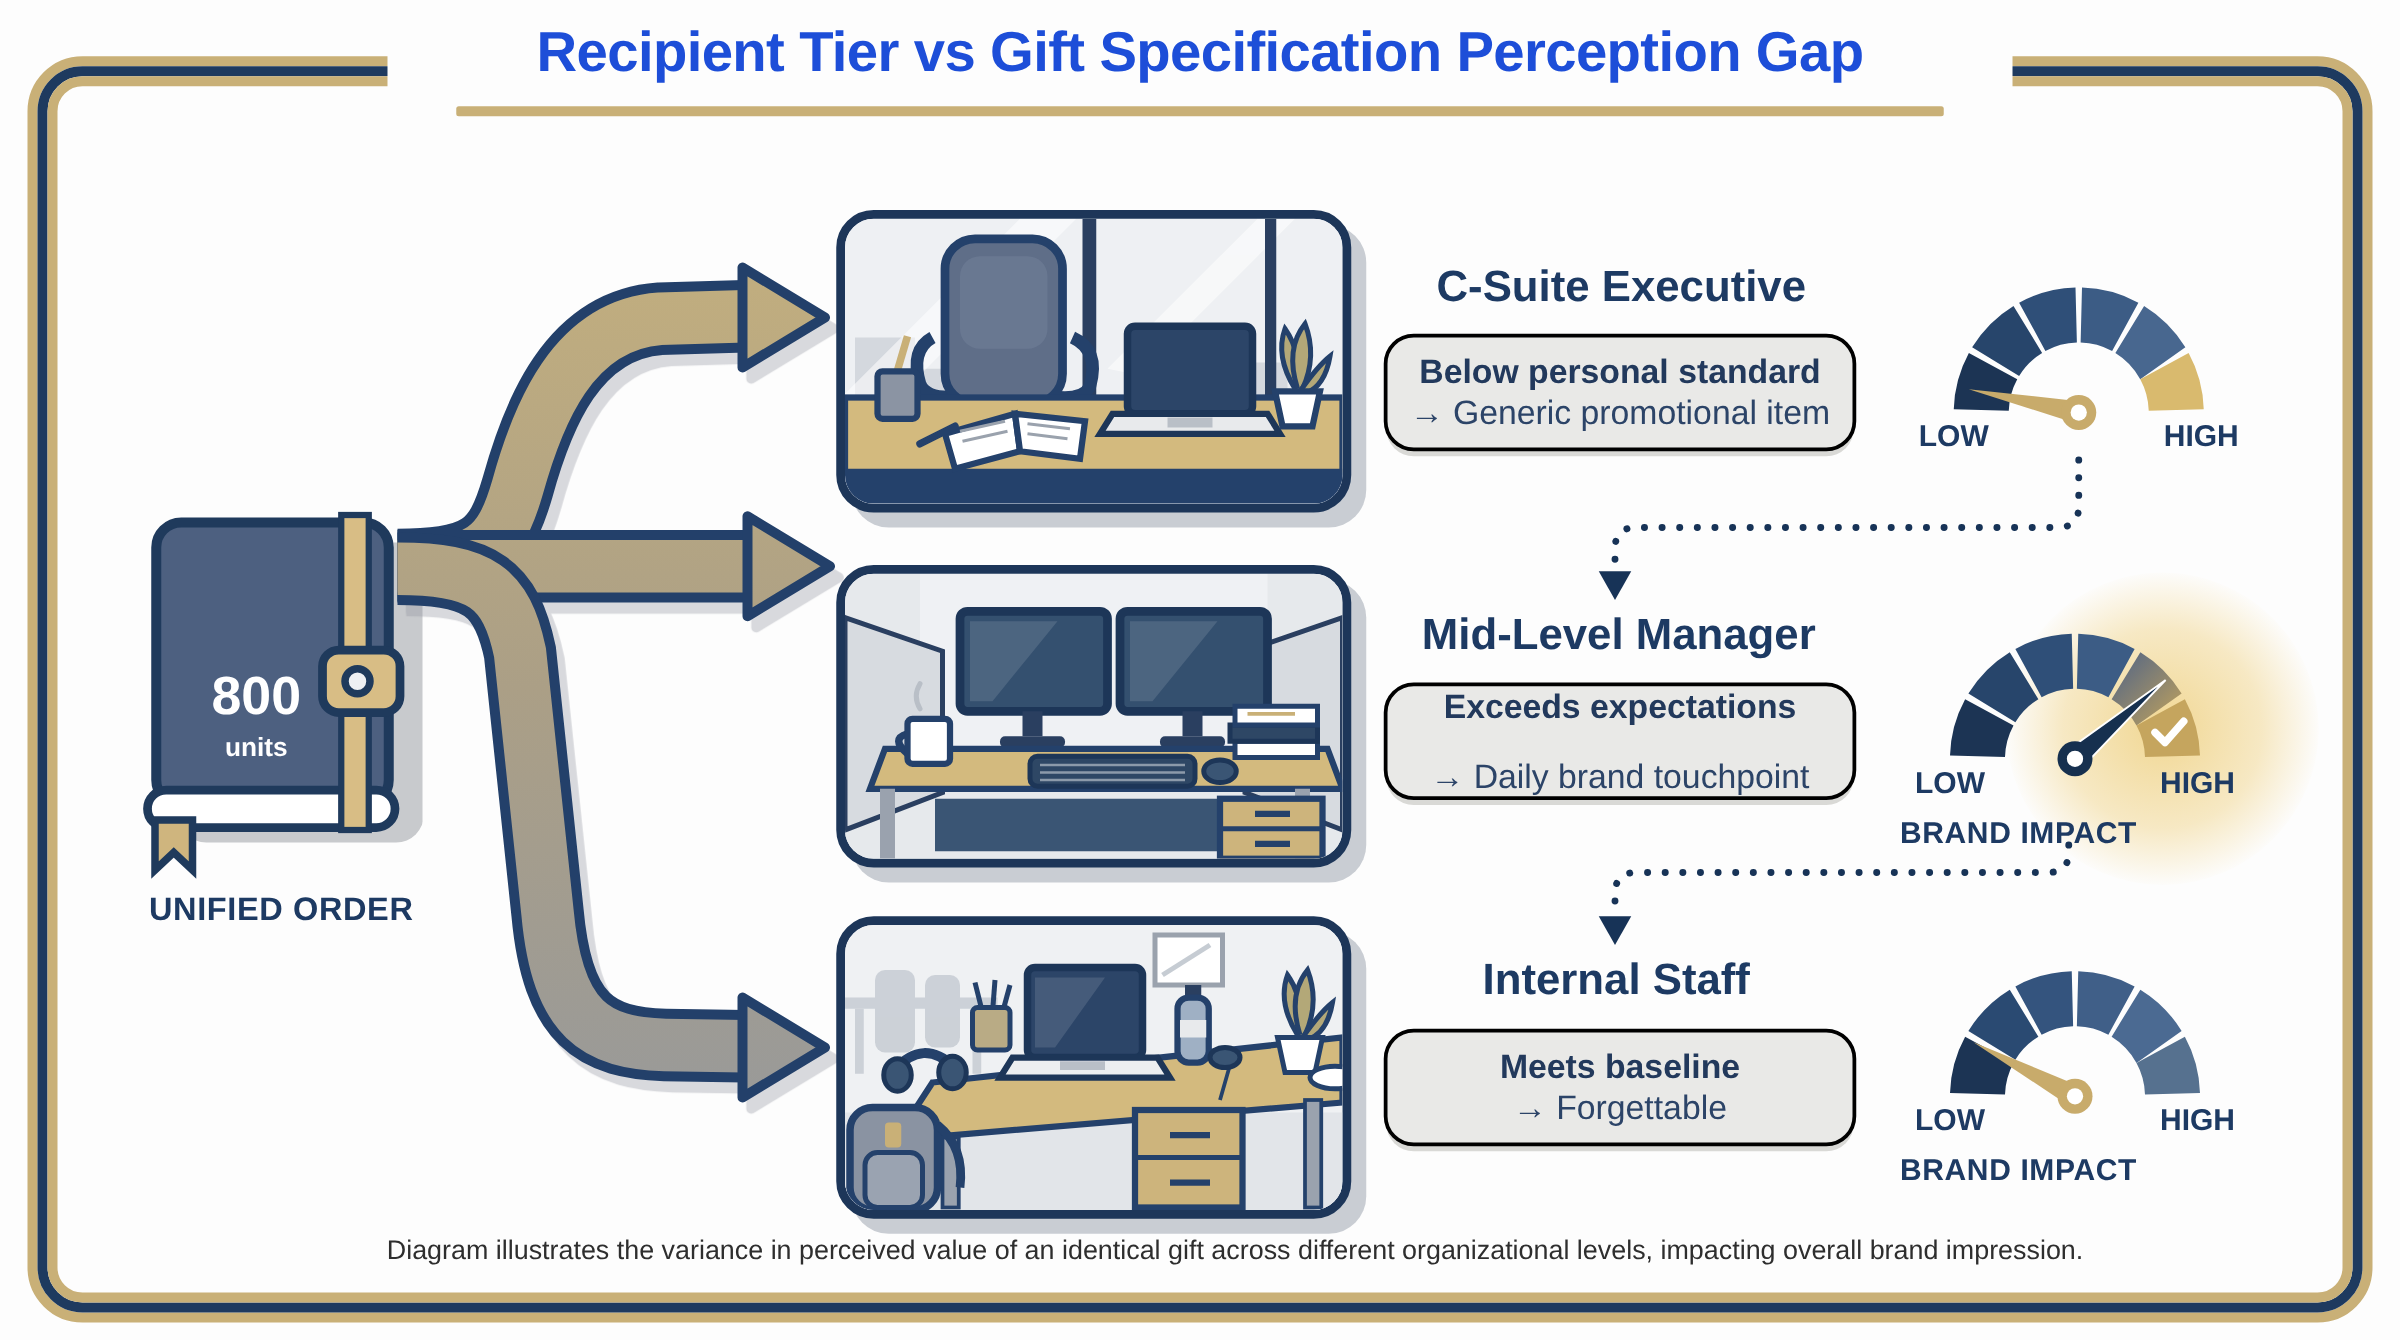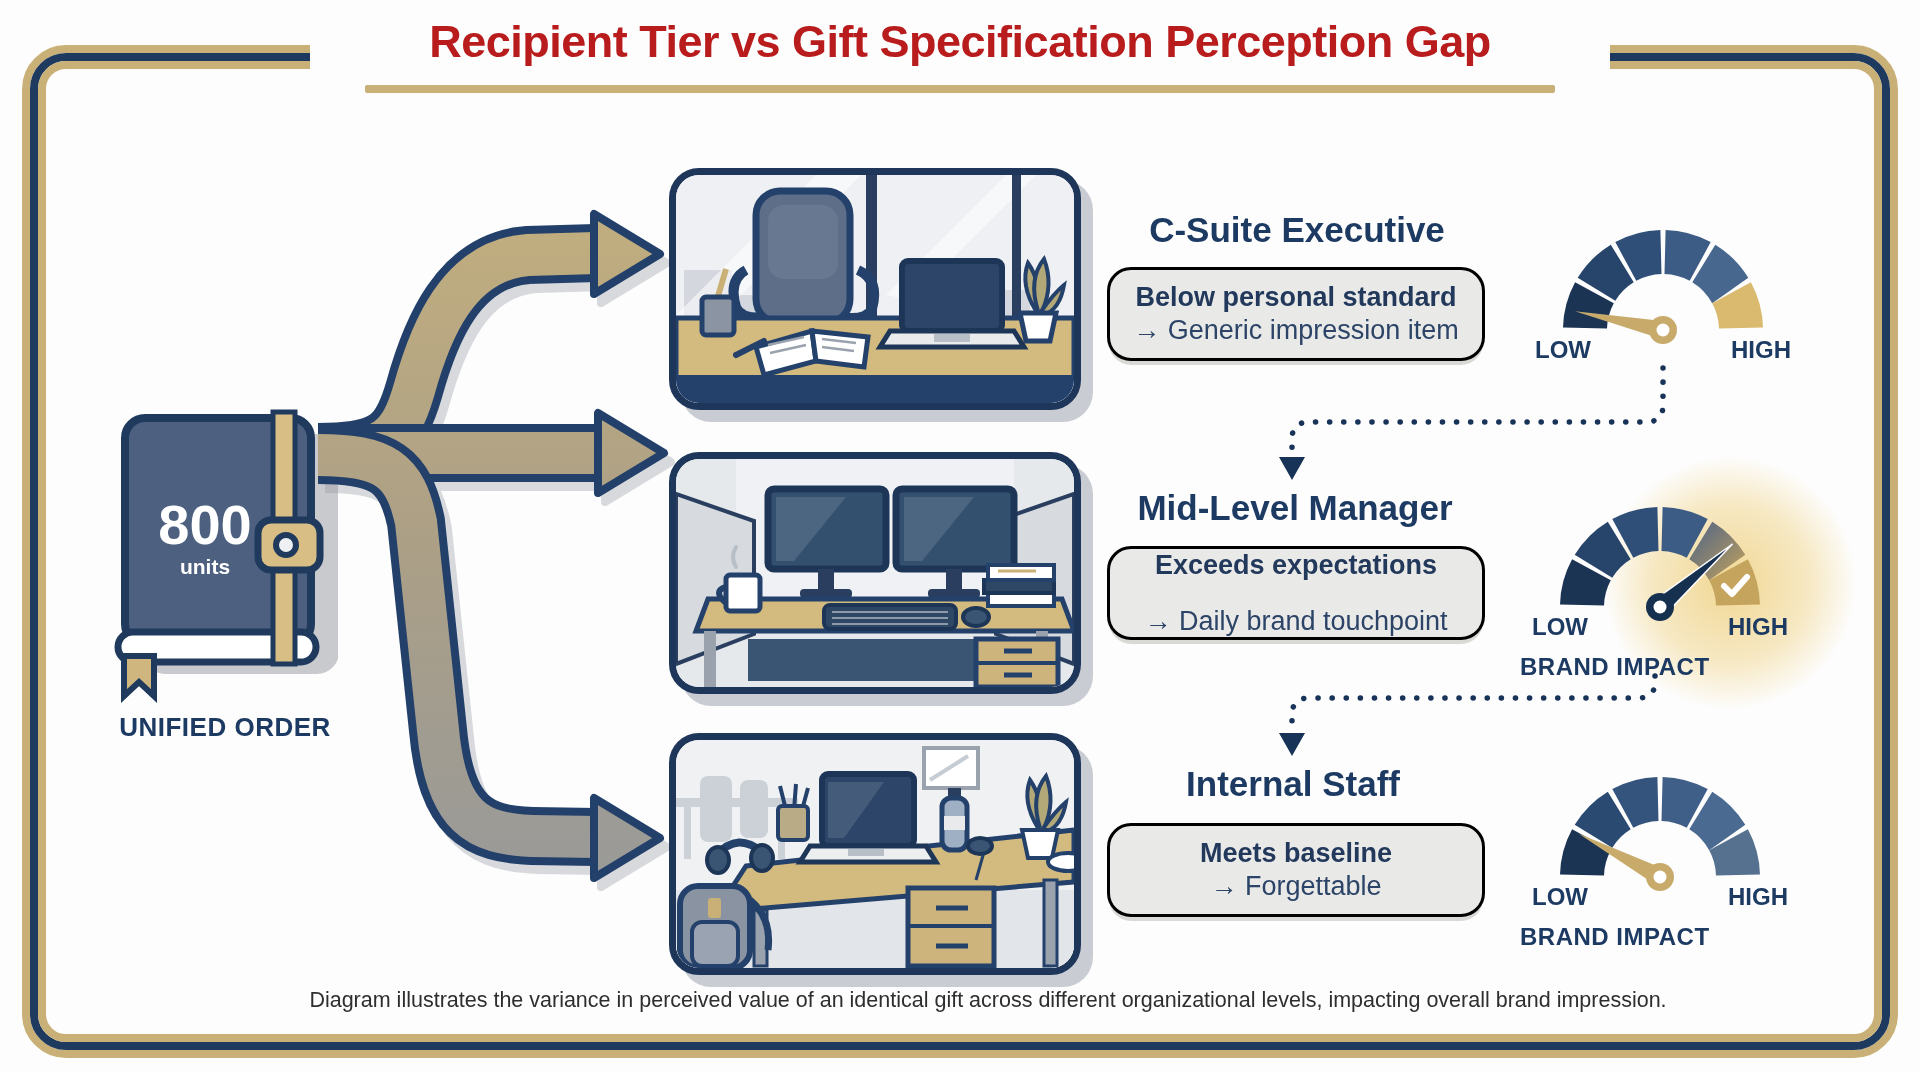--- a/index.html
+++ b/index.html
@@ -5,25 +5,25 @@
   html,body{margin:0;padding:0;background:#fdfdfd;}
   .canvas{position:relative;width:1920px;height:1072px;overflow:hidden;background:#fdfdfd;
           font-family:"Liberation Sans",sans-serif;}
   .abs{position:absolute;}
   
   .frame-outer{left:22px;top:45px;right:22px;bottom:14px;border:8px solid #c9b077;border-radius:44px;}
   .frame-mid{left:30px;top:53px;right:30px;bottom:22px;border:8px solid #1e3a5f;border-radius:36px;}
   .frame-inner{left:38px;top:61px;right:38px;bottom:30px;border:8px solid #c9b077;border-radius:28px;}
   .title-mask{left:310px;top:26px;width:1300px;height:52px;background:#fdfdfd;}
   .page-title{left:0;top:16px;width:1920px;text-align:center;font-size:45px;font-weight:bold;
-              color:#b91c1c;letter-spacing:-0.5px;}
+              color:#1d4ed8;letter-spacing:-0.5px;}
   .title-underline{left:365px;top:85px;width:1190px;height:8px;background:#c9b077;border-radius:2px;}
   
   .qty-block{left:115px;top:500px;width:180px;text-align:center;color:#ffffff;}
-  .qty-num{font-size:56px;font-weight:bold;line-height:50px;}
+  .qty-num{font-size:43px;font-weight:bold;line-height:50px;margin-top:32px;}
   .qty-units{font-size:21px;font-weight:bold;line-height:34px;}
   .order-label{left:85px;top:712px;width:280px;text-align:center;font-size:26px;font-weight:bold;
                color:#1d3a63;letter-spacing:0.5px;}
   
   .scene-card{width:398px;height:228px;border:7px solid #1d3659;border-radius:30px;overflow:hidden;
               background:#eef0f3;box-shadow:12px 12px 0 #c9cdd3;}
   .scene-card svg{display:block;width:100%;height:100%;}
   
   .t-heading{width:420px;text-align:center;font-size:35px;font-weight:bold;color:#1d3a63;}
   .pbox{width:372px;height:88px;background:#e9e9e7;border:3px solid #000000;border-radius:24px;
@@ -260,21 +260,21 @@
         <rect x="32" y="158" width="13" height="20" rx="3" fill="#c9b077"></rect>
         <path d="M 74 160 Q 96 178 92 210" fill="none" stroke="#24416b" stroke-width="7"></path>
       </g>
       <ellipse cx="392" cy="122" rx="20" ry="9" fill="#ffffff" stroke="#24416b" stroke-width="4"></ellipse>
     </svg>
   </div>
 
   <div class="abs t-heading" style="left:1087px;top:210px;">C-Suite Executive</div>
   <div class="abs pbox" style="left:1107px;top:267px;">
     <div class="l1">Below personal standard</div>
-    <div class="l2">→ Generic impression item</div>
+    <div class="l2">→ Generic promotional item</div>
   </div>
   <div class="abs gauge" style="left:1543px;top:208px;">
     <svg width="240" height="150" viewBox="0 0 240 150">
       <g>
         <path d="M 20 119.4 A 100 100 0 0 1 32.1 74.3 L 70.8 95.3 A 56 56 0 0 0 64 120.5 Z" fill="#1c3454"></path>
         <path d="M 34.7 69.8 A 100 100 0 0 1 67.8 36.7 L 90.7 74.3 A 56 56 0 0 0 72.3 92.7 Z" fill="#27456b"></path>
         <path d="M 72.3 34.1 A 100 100 0 0 1 117.4 22 L 118.5 66 A 56 56 0 0 0 93.3 72.8 Z" fill="#2f4f78"></path>
         <path d="M 122.6 22 A 100 100 0 0 1 167.7 34.1 L 146.7 72.8 A 56 56 0 0 0 121.5 66 Z" fill="#3c5c85"></path>
         <path d="M 172.3 36.7 A 100 100 0 0 1 205.3 69.8 L 169.2 95.3 A 56 56 0 0 0 149.3 74.3 Z" fill="#48678f"></path>
         <path d="M 207.9 74.3 A 100 100 0 0 1 220 119.4 L 176 120.5 A 56 56 0 0 0 169.2 95.3 Z" fill="#d9ba6e"></path>

